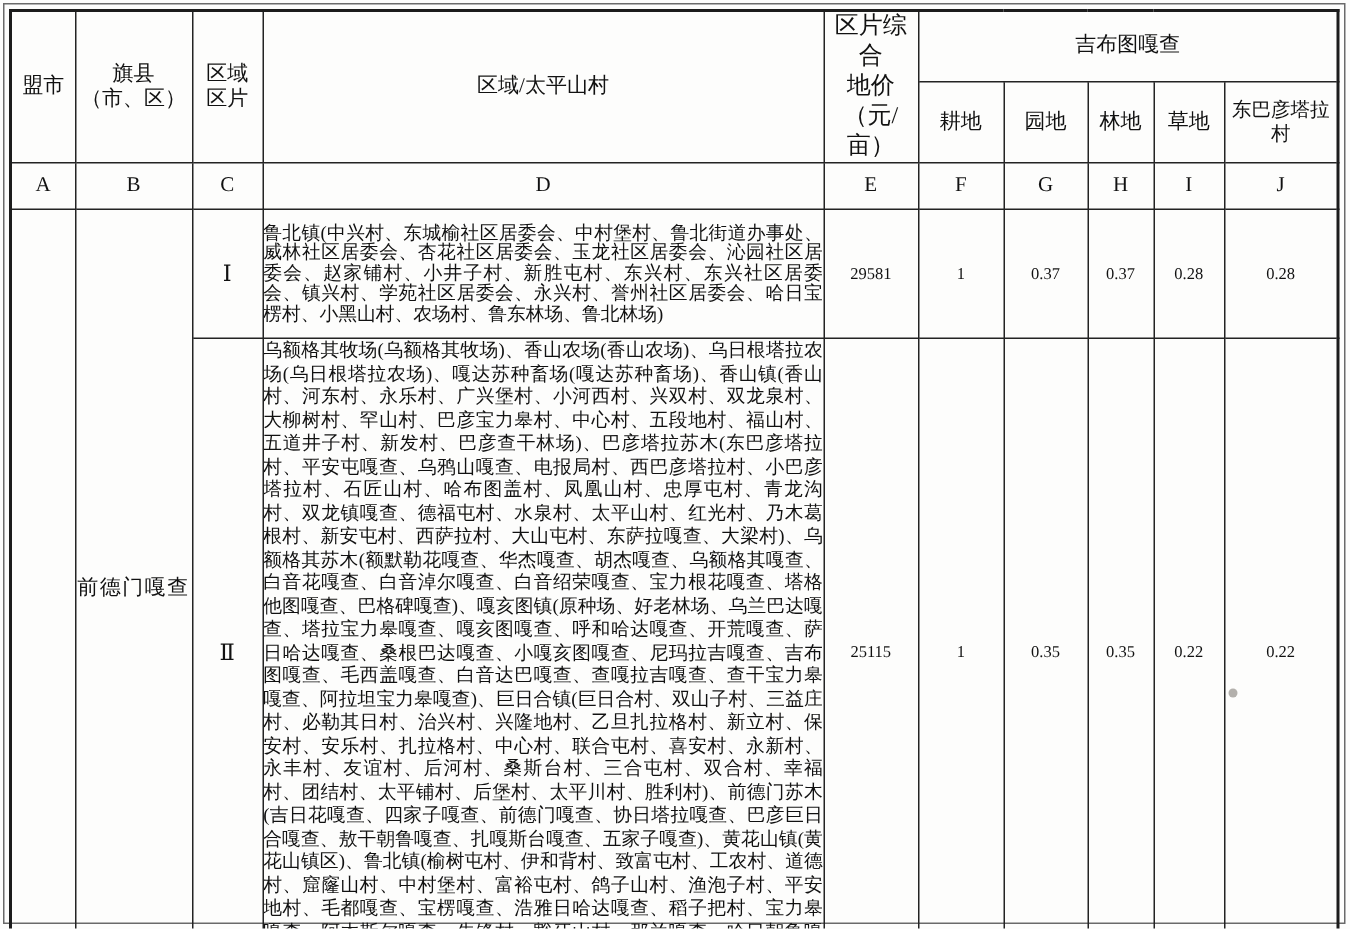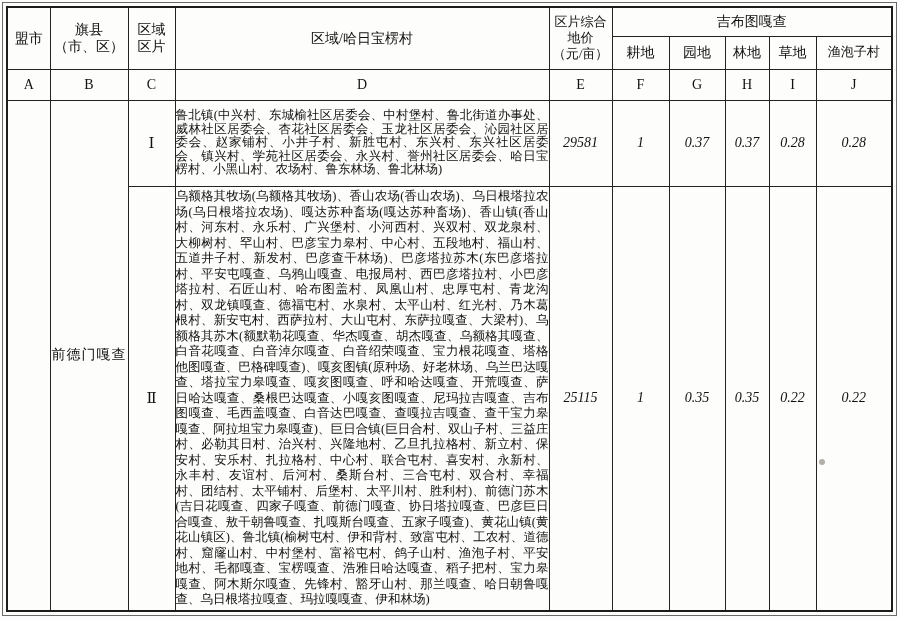--- a/index.html
+++ b/index.html
@@ -35,21 +35,21 @@
     text-align: center;
     vertical-align: middle;
     overflow: hidden;
     box-sizing: border-box;
   }
   table.grid { border: 2px solid #1c1c1c; }
   .hdr { font-size: 14px; line-height: 1.25; white-space: pre-line; }
   .letter { font-size: 14px; }
   .zone { font-size: 15px; }
   .county { font-size: 14px; letter-spacing: 1px; }
-  .price, .factor { font-size: 14px; font-style: italic; }
+  .price, .factor { font-size: 11px; }
   td.desc {
     text-align: justify;
     vertical-align: top;
     padding: 2px 4px 0 4px;
   }
   .desc-text {
     font-size: 12.5px;
     text-align: justify;
     text-justify: inter-ideograph;
     word-break: break-all;
@@ -82,32 +82,32 @@
           <col style="width:47px">
         <col style="width:76px">
       </colgroup>
       <tbody>
           <tr style="height:29px">
         <th class="hdr" rowspan="2">盟市</th>
         <th class="hdr" rowspan="2">旗县
 （市、区）</th>
         <th class="hdr" rowspan="2">区域
 区片</th>
-        <th class="hdr" rowspan="2">区域/哈日宝楞村</th>
-        <th class="hdr" rowspan="2" style="font-size:13px">区片综合
+        <th class="hdr" rowspan="2">区域/太平山村</th>
+        <th class="hdr" rowspan="2" style="font-size:16px">区片综合
 地价
 （元/亩）</th>
         <th class="hdr" colspan="5">吉布图嘎查</th>
       </tr>
       <tr style="height:33px">
         <th class="hdr">耕地</th>
         <th class="hdr">园地</th>
         <th class="hdr">林地</th>
         <th class="hdr">草地</th>
-        <th class="hdr" style="font-size:13px">渔泡子村</th>
+        <th class="hdr" style="font-size:13px">东巴彦塔拉村</th>
       </tr>
       <tr style="height:31px">
         <td class="letter">A</td>
         <td class="letter">B</td>
         <td class="letter">C</td>
         <td class="letter">D</td>
         <td class="letter">E</td>
         <td class="letter">F</td>
         <td class="letter">G</td>
         <td class="letter">H</td>

